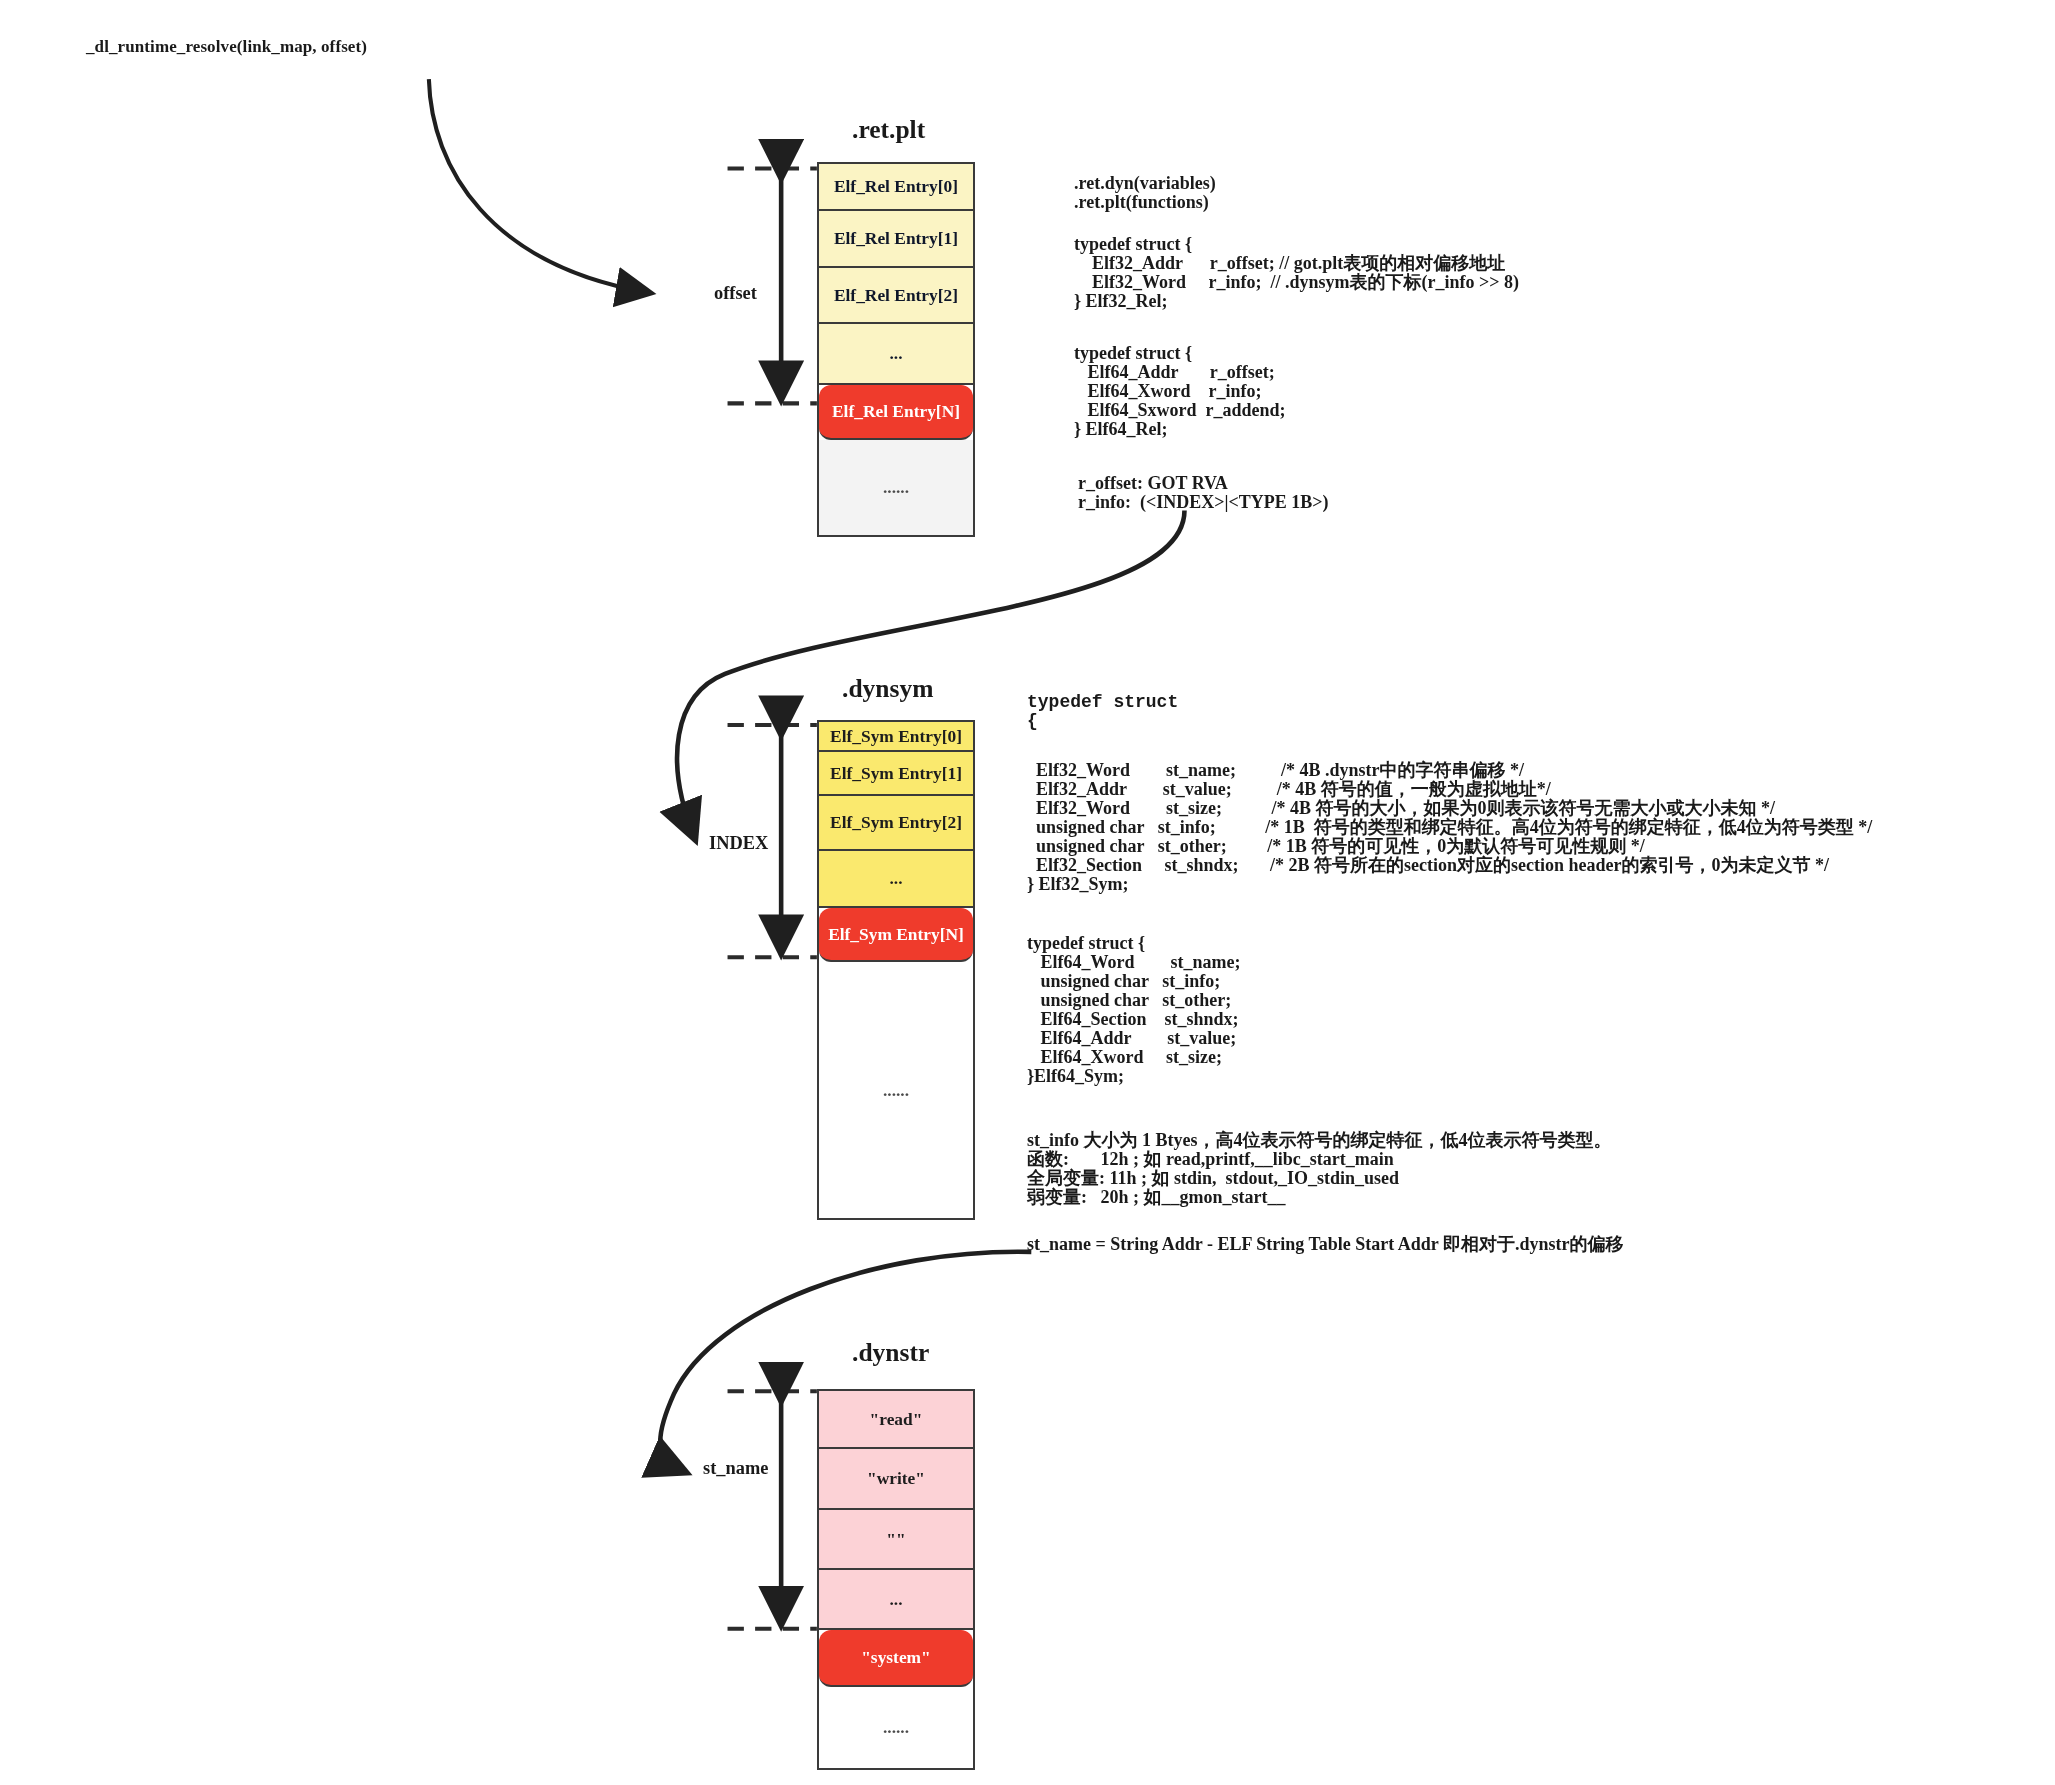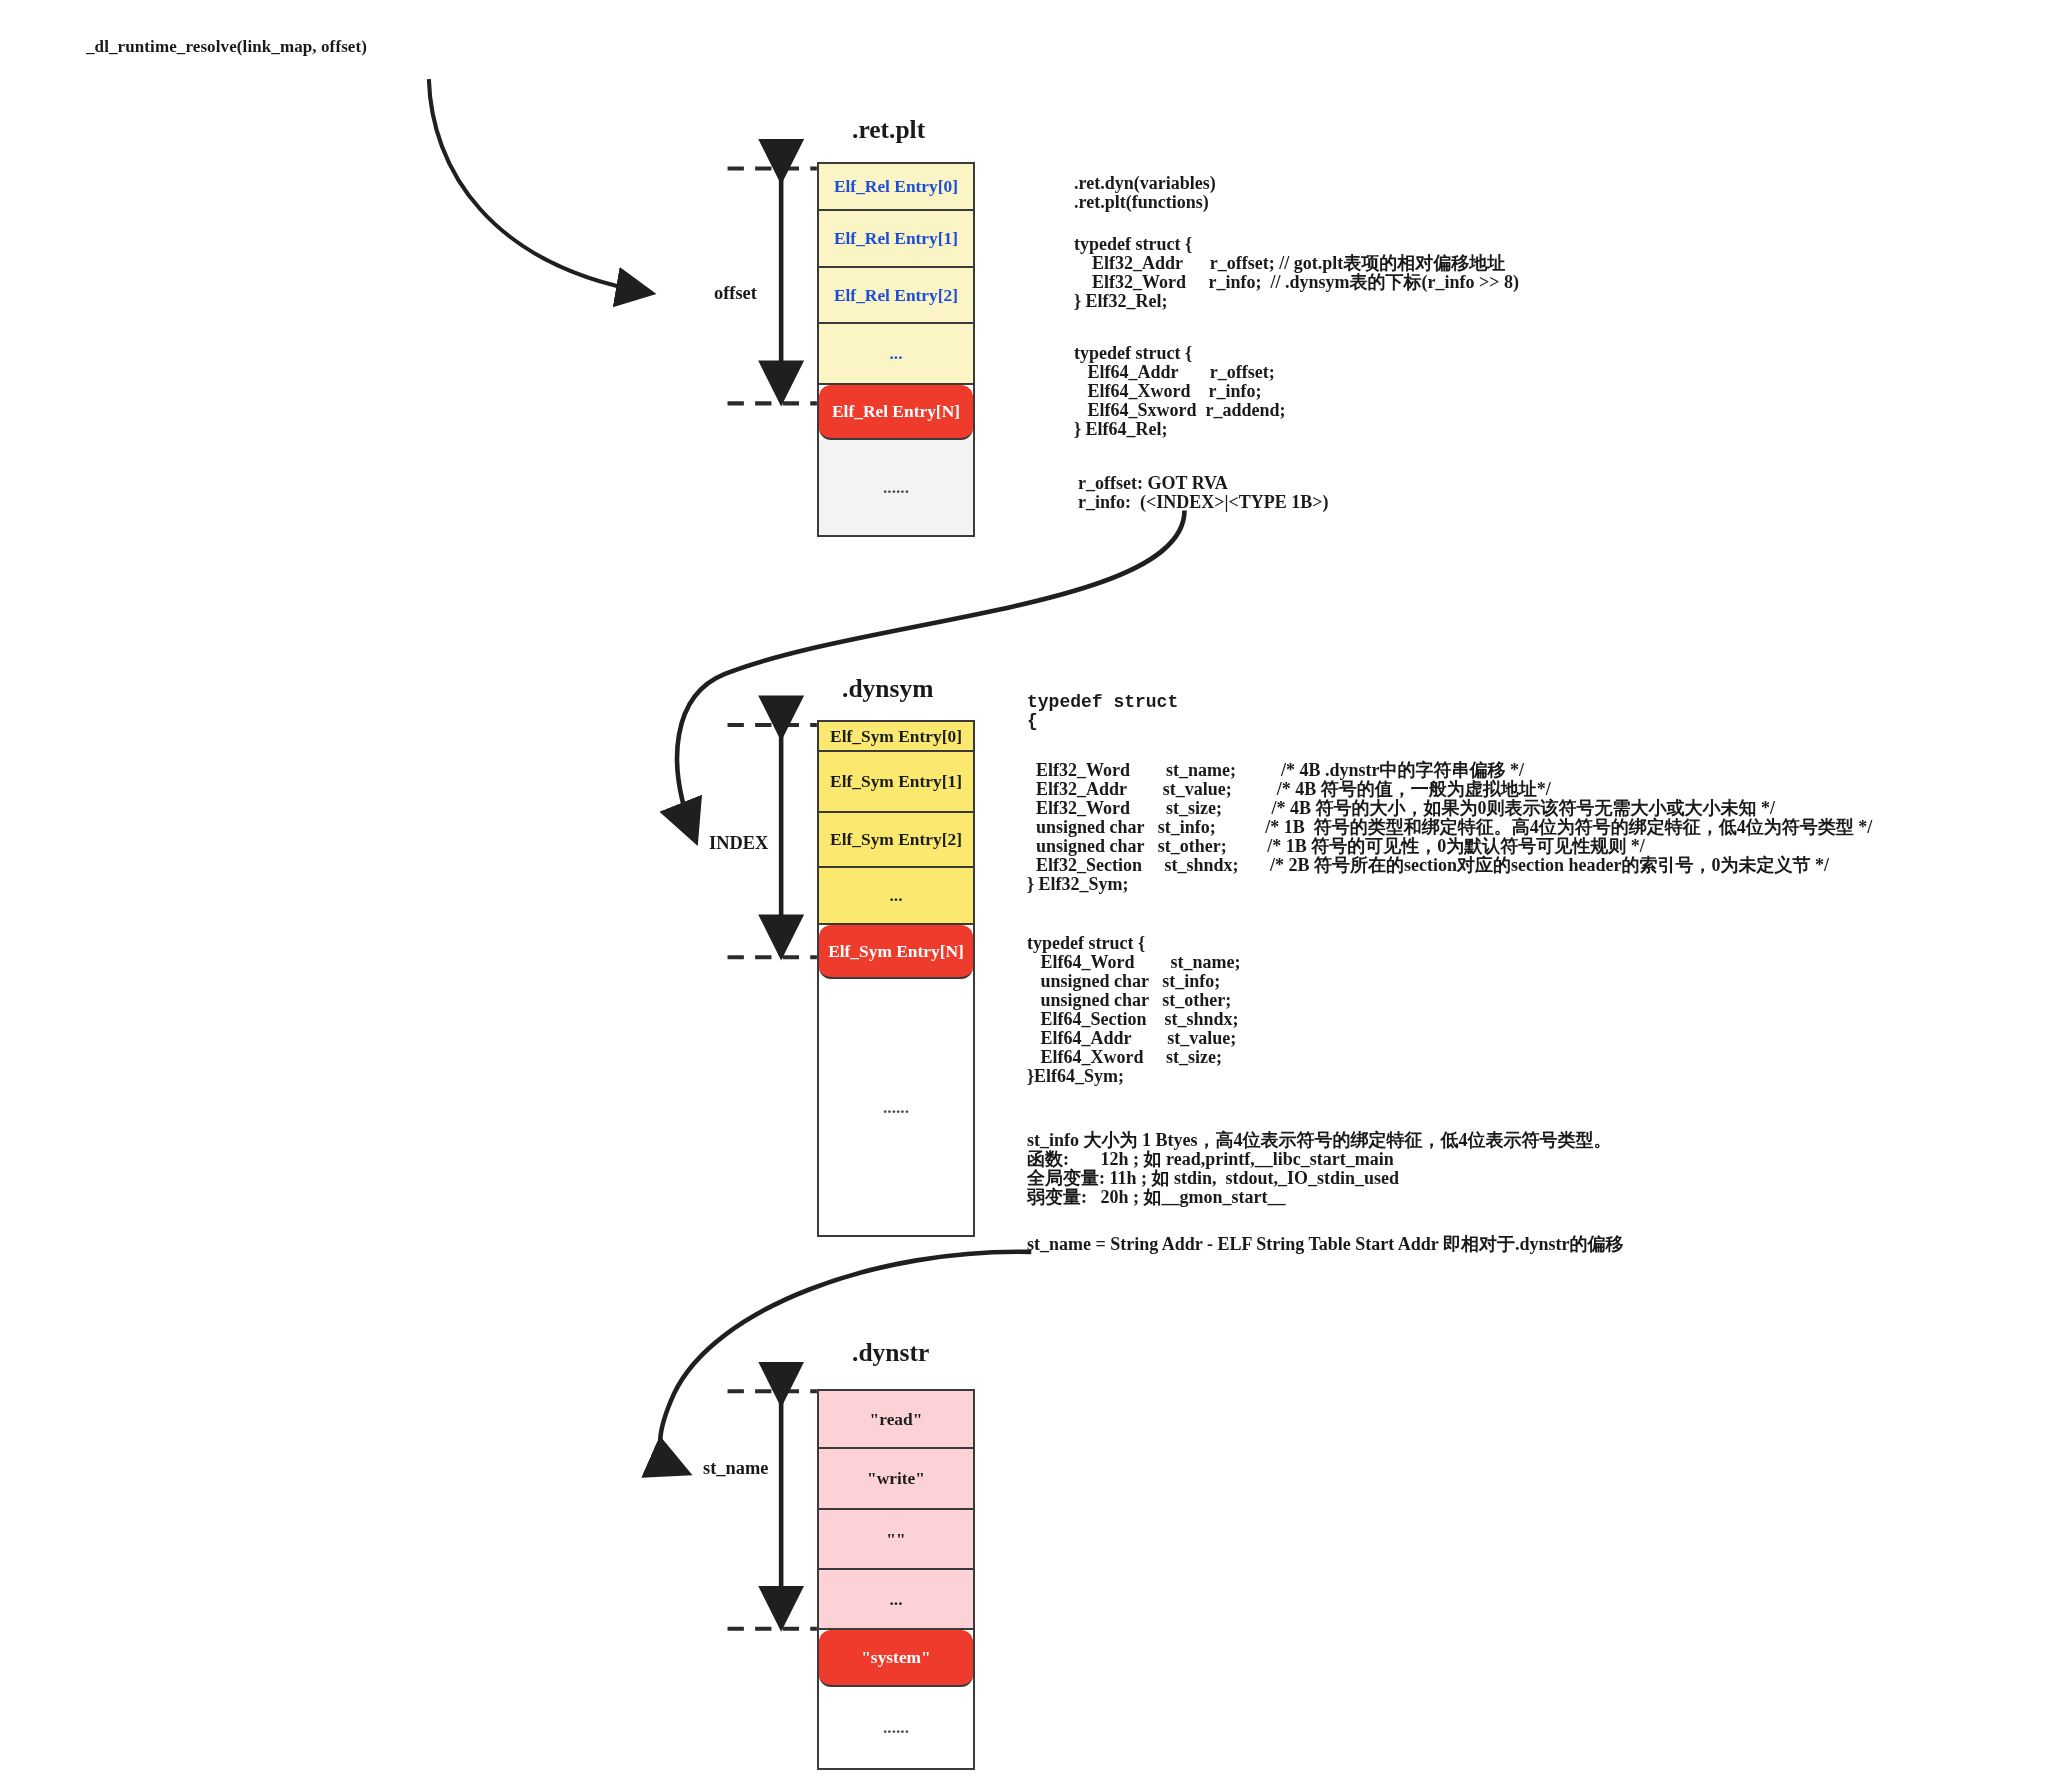--- a/index.html
+++ b/index.html
@@ -25,21 +25,21 @@
   
   .table{position:absolute;border:2.6px solid #3a3a3a;box-sizing:border-box;}
   .cell{
     box-sizing:border-box;width:100%;
     display:flex;align-items:center;justify-content:center;
     font-size:17.4px;font-weight:bold;
     border-bottom:2.6px solid #3a3a3a;
   }
   .cell:last-child{border-bottom:none;}
 
-  .c-yellow-lt{background:#FBF4C4;color:#1d4ed8;}
+  .c-yellow-lt{background:#FBF4C4;color:#0f172a;}
   .c-yellow{background:#FAE96E;color:#1d1d1d;}
   .c-pink{background:#FCD2D6;color:#1d1d1d;}
   .c-red{background:#EF3B2C;color:#ffffff;border-radius:12px;}
   .c-grey{background:#F3F3F3;color:#4a4a4a;}
   .c-white{background:#ffffff;color:#4a4a4a;}
 
   #tbl-retplt{left:817px;top:162px;width:158px;}
   #tbl-dynsym{left:817px;top:720px;width:158px;}
   #tbl-dynstr{left:817px;top:1389px;width:158px;}
 
@@ -106,21 +106,21 @@
       <div class="cell c-yellow-lt" style="height: 56px;">Elf_Rel Entry[2]</div>
       <div class="cell c-yellow-lt" style="height: 61px;">...</div>
       <div class="cell c-red" style="height: 55px;">Elf_Rel Entry[N]</div>
       <div class="cell c-grey" style="height: 95px;">......</div>
     </div>
 
   <div class="sec-title" id="title-dynsym">.dynsym</div>
   <div class="brace-label" id="lbl-index">INDEX</div>
   <div class="table" id="tbl-dynsym">
       <div class="cell c-yellow" style="height: 30px;">Elf_Sym Entry[0]</div>
-      <div class="cell c-yellow" style="height: 61px;">Elf_Sym Entry[1]</div>
+      <div class="cell c-yellow" style="height: 44px;">Elf_Sym Entry[1]</div>
       <div class="cell c-yellow" style="height: 55px;">Elf_Sym Entry[2]</div>
       <div class="cell c-yellow" style="height: 57px;">...</div>
       <div class="cell c-red" style="height: 54px;">Elf_Sym Entry[N]</div>
       <div class="cell c-white" style="height: 256px;">......</div>
     </div>
 
   <div class="sec-title" id="title-dynstr">.dynstr</div>
   <div class="brace-label" id="lbl-stname">st_name</div>
   <div class="table" id="tbl-dynstr">
       <div class="cell c-pink" style="height: 58px;">"read"</div>

